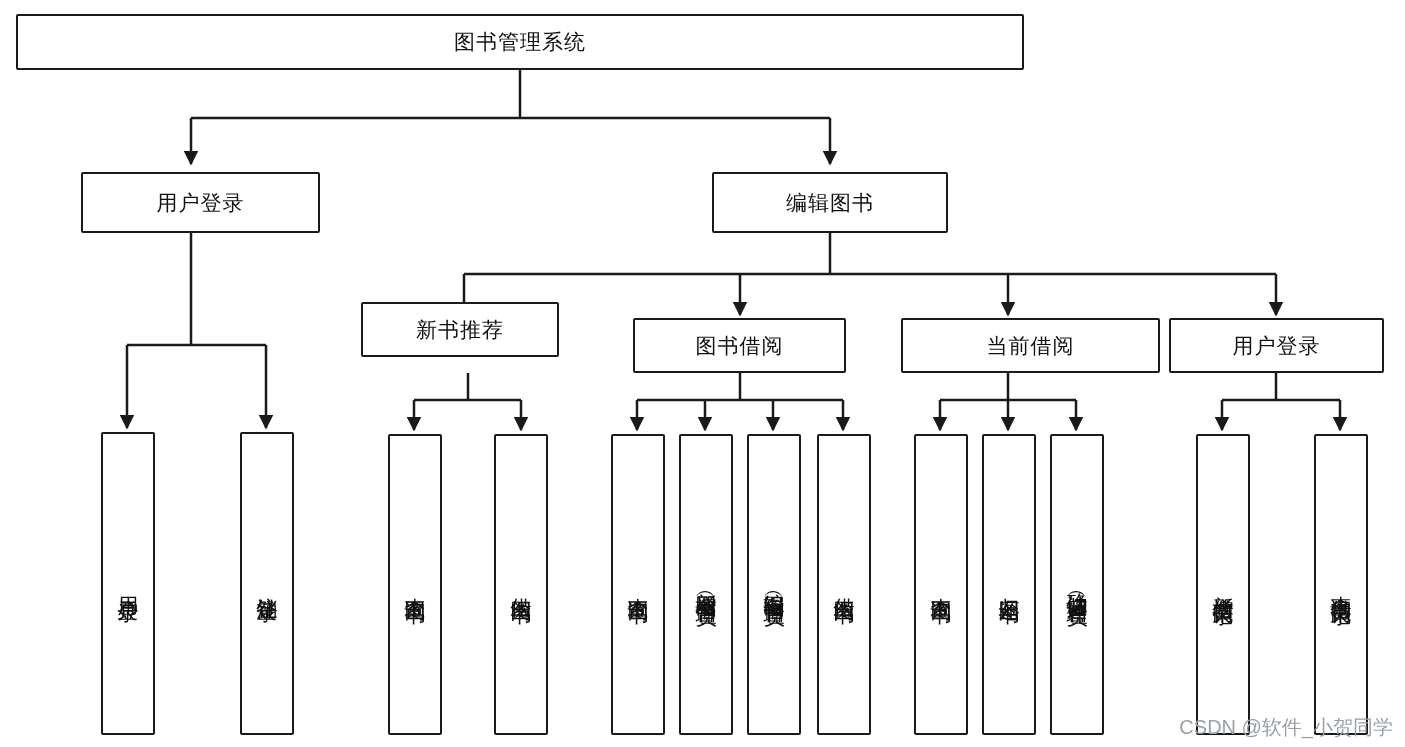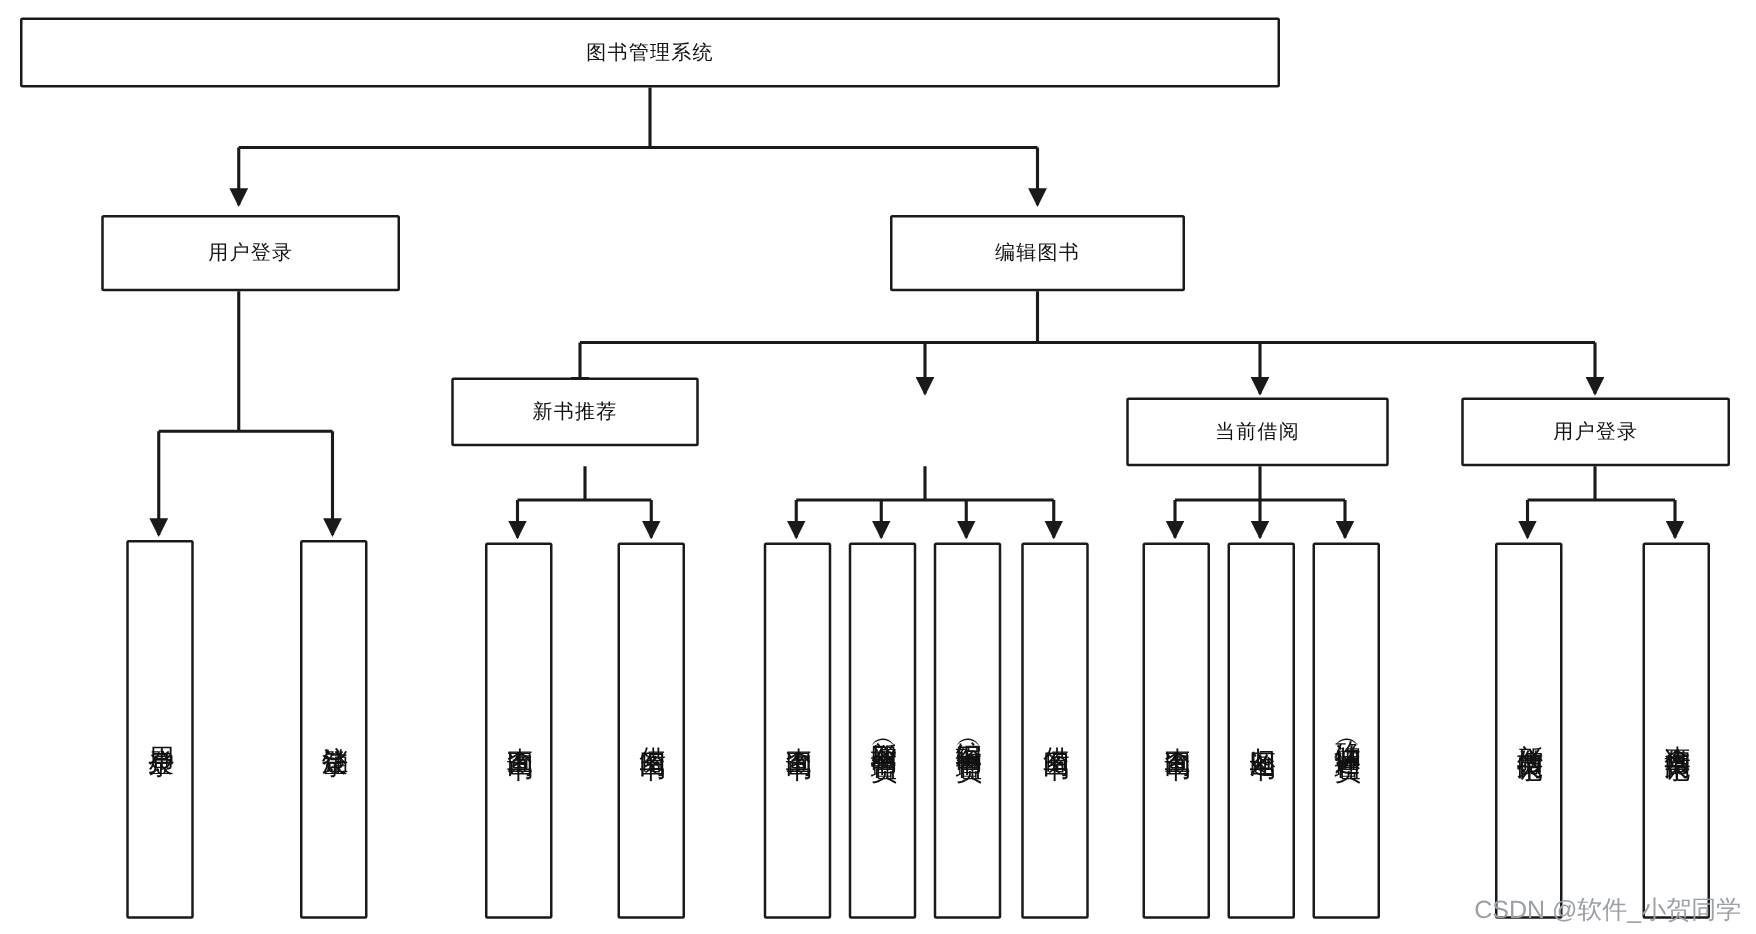--- a/index.html
+++ b/index.html
@@ -20,21 +20,21 @@
     box-sizing: border-box;
     border: 2px solid #1a1a1a;
     background: #ffffff;
     display: flex;
     align-items: center;
     justify-content: center;
     color: #111111;
     border-radius: 2px;
   }
   .node.horiz {
-    font-size: 16px;
+    font-size: 21px;
     letter-spacing: 1px;
     white-space: nowrap;
   }
   .node.vert {
     writing-mode: vertical-rl;
     text-orientation: upright;
     font-size: 21px;
     letter-spacing: 2px;
     line-height: 1.15;
     text-align: center;
@@ -112,21 +112,22 @@
       <path d="M 1340 400 L 1340 430" marker-end="url(#arrow)"></path>
     </g>
   </svg>
 
   <div class="node horiz" style="left:16px; top:14px; width:1008px; height:56px;">图书管理系统</div>
 
   <div class="node horiz" style="left:81px; top:172px; width:239px; height:61px;">用户登录</div>
   <div class="node horiz" style="left:712px; top:172px; width:236px; height:61px;">编辑图书</div>
 
   <div class="node horiz" style="left:361px; top:302px; width:198px; height:55px;">新书推荐</div>
-  <div class="node horiz" style="left:901px; top:318px; width:210px; height:55px;">当前借阅</div>
+  <div class="node horiz" style="left:633px; top:318px; width:213px; height:55px;">图书借阅</div>
+  <div class="node horiz" style="left:901px; top:318px; width:259px; height:55px;">当前借阅</div>
   <div class="node horiz" style="left:1169px; top:318px; width:215px; height:55px;">用户登录</div>
 
   <div class="node vert" style="left:101px; top:432px; width:54px; height:303px;">用户登录</div>
   <div class="node vert" style="left:240px; top:432px; width:54px; height:303px;">注销登录</div>
 
   <div class="node vert" style="left:388px; top:434px; width:54px; height:301px;">查询图书</div>
   <div class="node vert" style="left:494px; top:434px; width:54px; height:301px;">借阅图书</div>
 
   <div class="node vert" style="left:611px; top:434px; width:54px; height:301px;">查询图书</div>
   <div class="node vert" style="left:679px; top:434px; width:54px; height:301px;">新增图书（管理员）</div>

